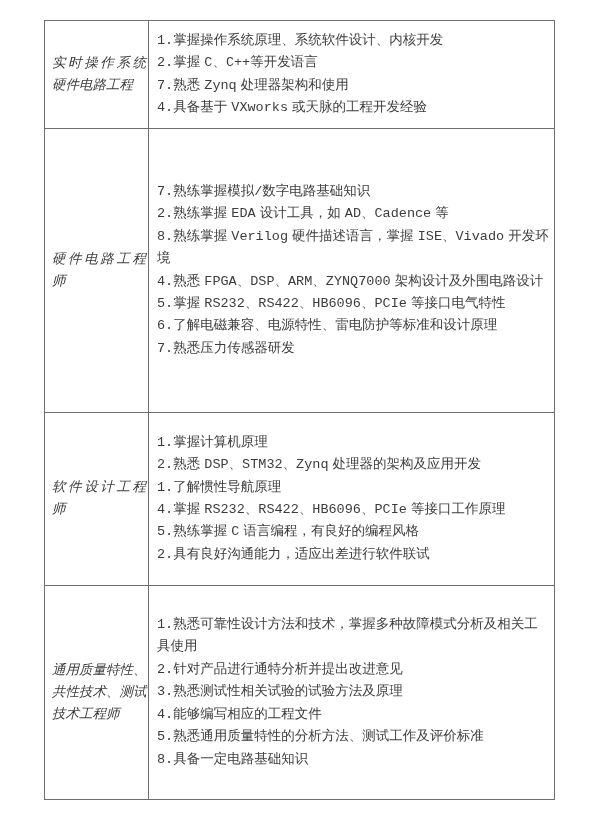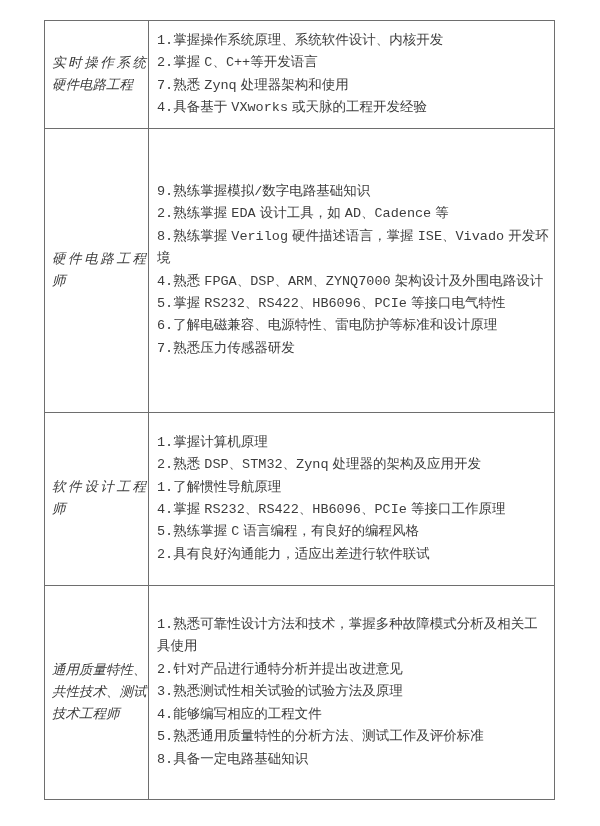--- a/index.html
+++ b/index.html
@@ -71,21 +71,21 @@
       </tr>
       <tr class="r2">
         <td class="title-cell">
           <div class="title-lines">
               <div class="line">硬件电路工程</div>
               <div class="line">师</div>
             </div>
         </td>
         <td class="req-cell">
           <div class="req-items">
-              <div class="line">9.熟练掌握模拟/数字电路基础知识</div>
+              <div class="line">7.熟练掌握模拟/数字电路基础知识</div>
               <div class="line">2.熟练掌握 EDA 设计工具，如 AD、Cadence 等</div>
               <div class="line">8.熟练掌握 Verilog 硬件描述语言，掌握 ISE、Vivado 开发环境</div>
               <div class="line">4.熟悉 FPGA、DSP、ARM、ZYNQ7000 架构设计及外围电路设计</div>
               <div class="line">5.掌握 RS232、RS422、HB6096、PCIe 等接口电气特性</div>
               <div class="line">6.了解电磁兼容、电源特性、雷电防护等标准和设计原理</div>
               <div class="line">7.熟悉压力传感器研发</div>
             </div>
         </td>
       </tr>
       <tr class="r3">

